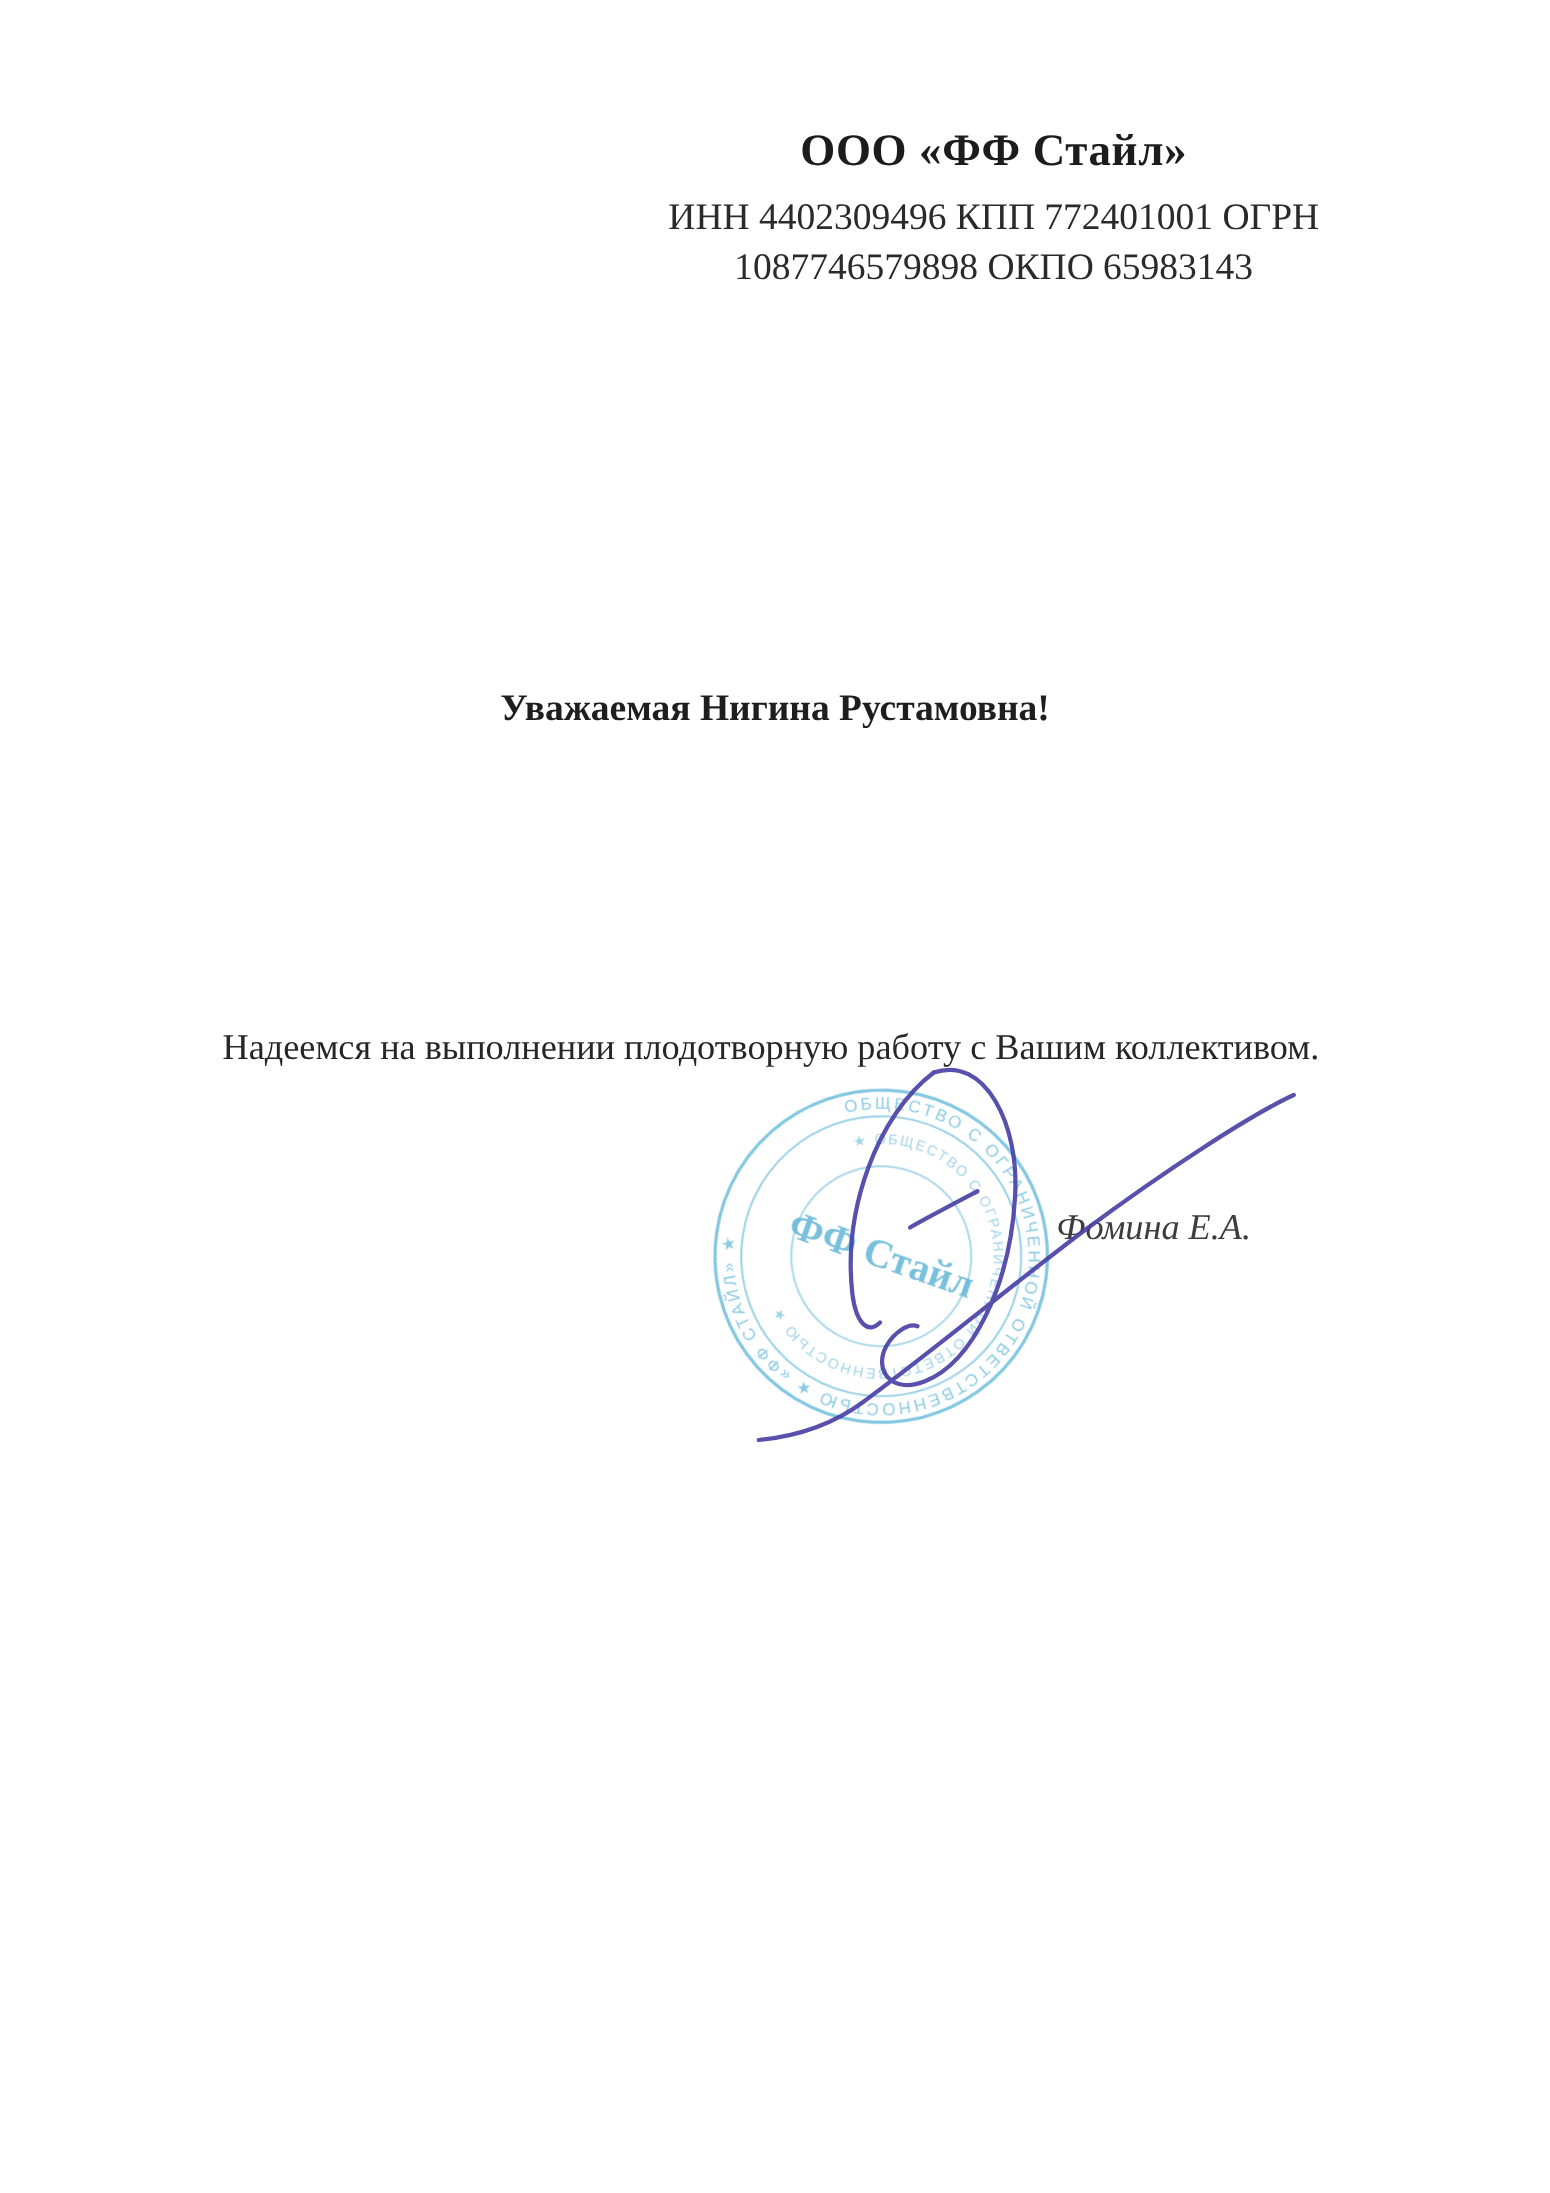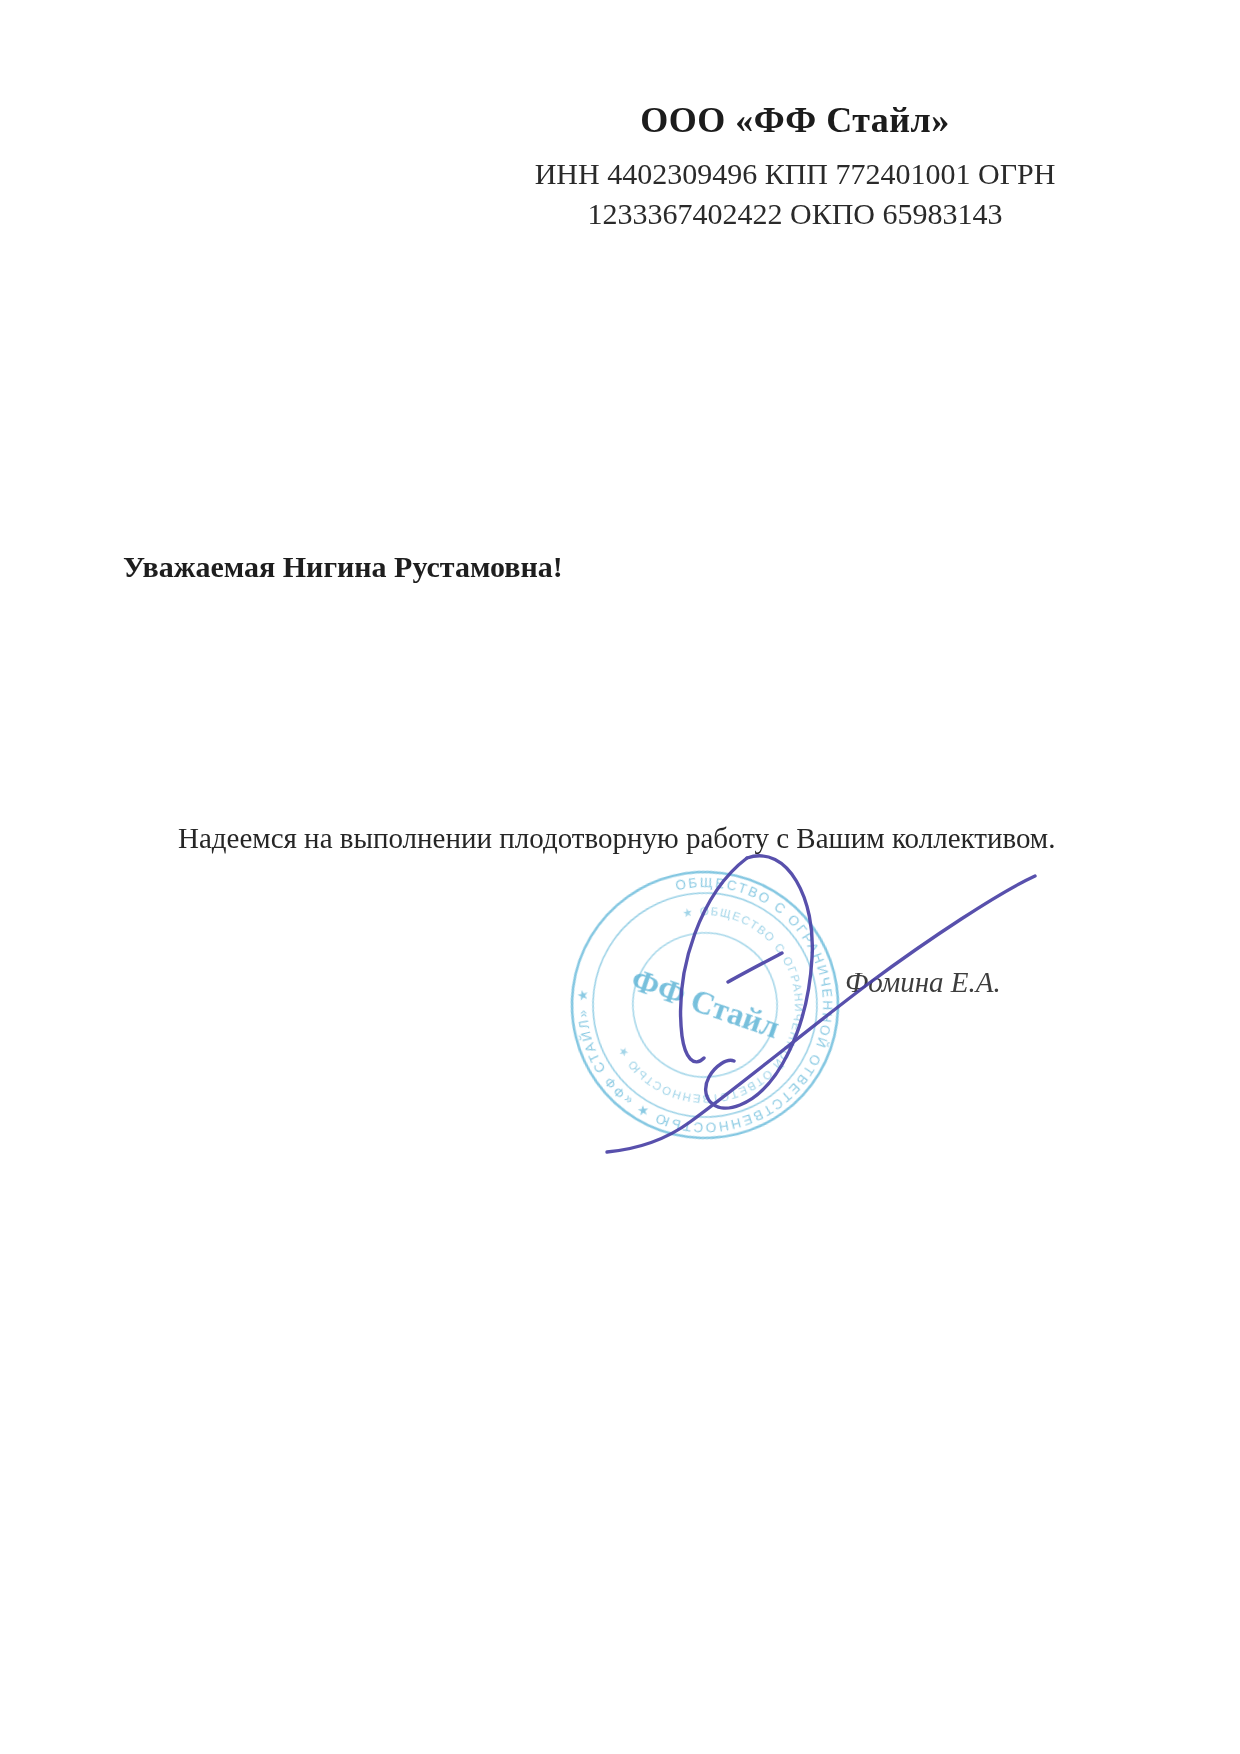--- a/index.html
+++ b/index.html
@@ -34,20 +34,21 @@
     line-height: 40px;
     color: #2a2a2a;
   }
 
   
   .greeting {
     position: absolute;
     left: 123px;
     right: 123px;
     top: 550px;
+    text-align: center;
     font-weight: bold;
     font-size: 30px;
     color: #1e1e1e;
   }
   .body-text {
     position: absolute;
     left: 123px;
     right: 121px;
     font-size: 29px;
     line-height: 37px;
@@ -94,21 +95,21 @@
 </style>
 </head>
 <body>
 
 <div class="page">
 
   <div class="header-block">
     <div class="company-title">ООО «ФФ Стайл»</div>
     <div class="requisites">
       <div>ИНН 4402309496 КПП 772401001 ОГРН</div>
-      <div>1233367402422 ОКПО 65983143</div>
+      <div>1087746579898 ОКПО 65983143</div>
     </div>
   </div>
 
   <div class="greeting">Уважаемая Нигина Рустамовна!</div>
 
 
   <div class="body-text p2"><span class="indent"></span><span>Надеемся на выполнении плодотворную работу с Вашим коллективом.</span></div>
 
   <div class="stamp">
     <svg width="274" height="274" viewBox="0 0 274 274">

